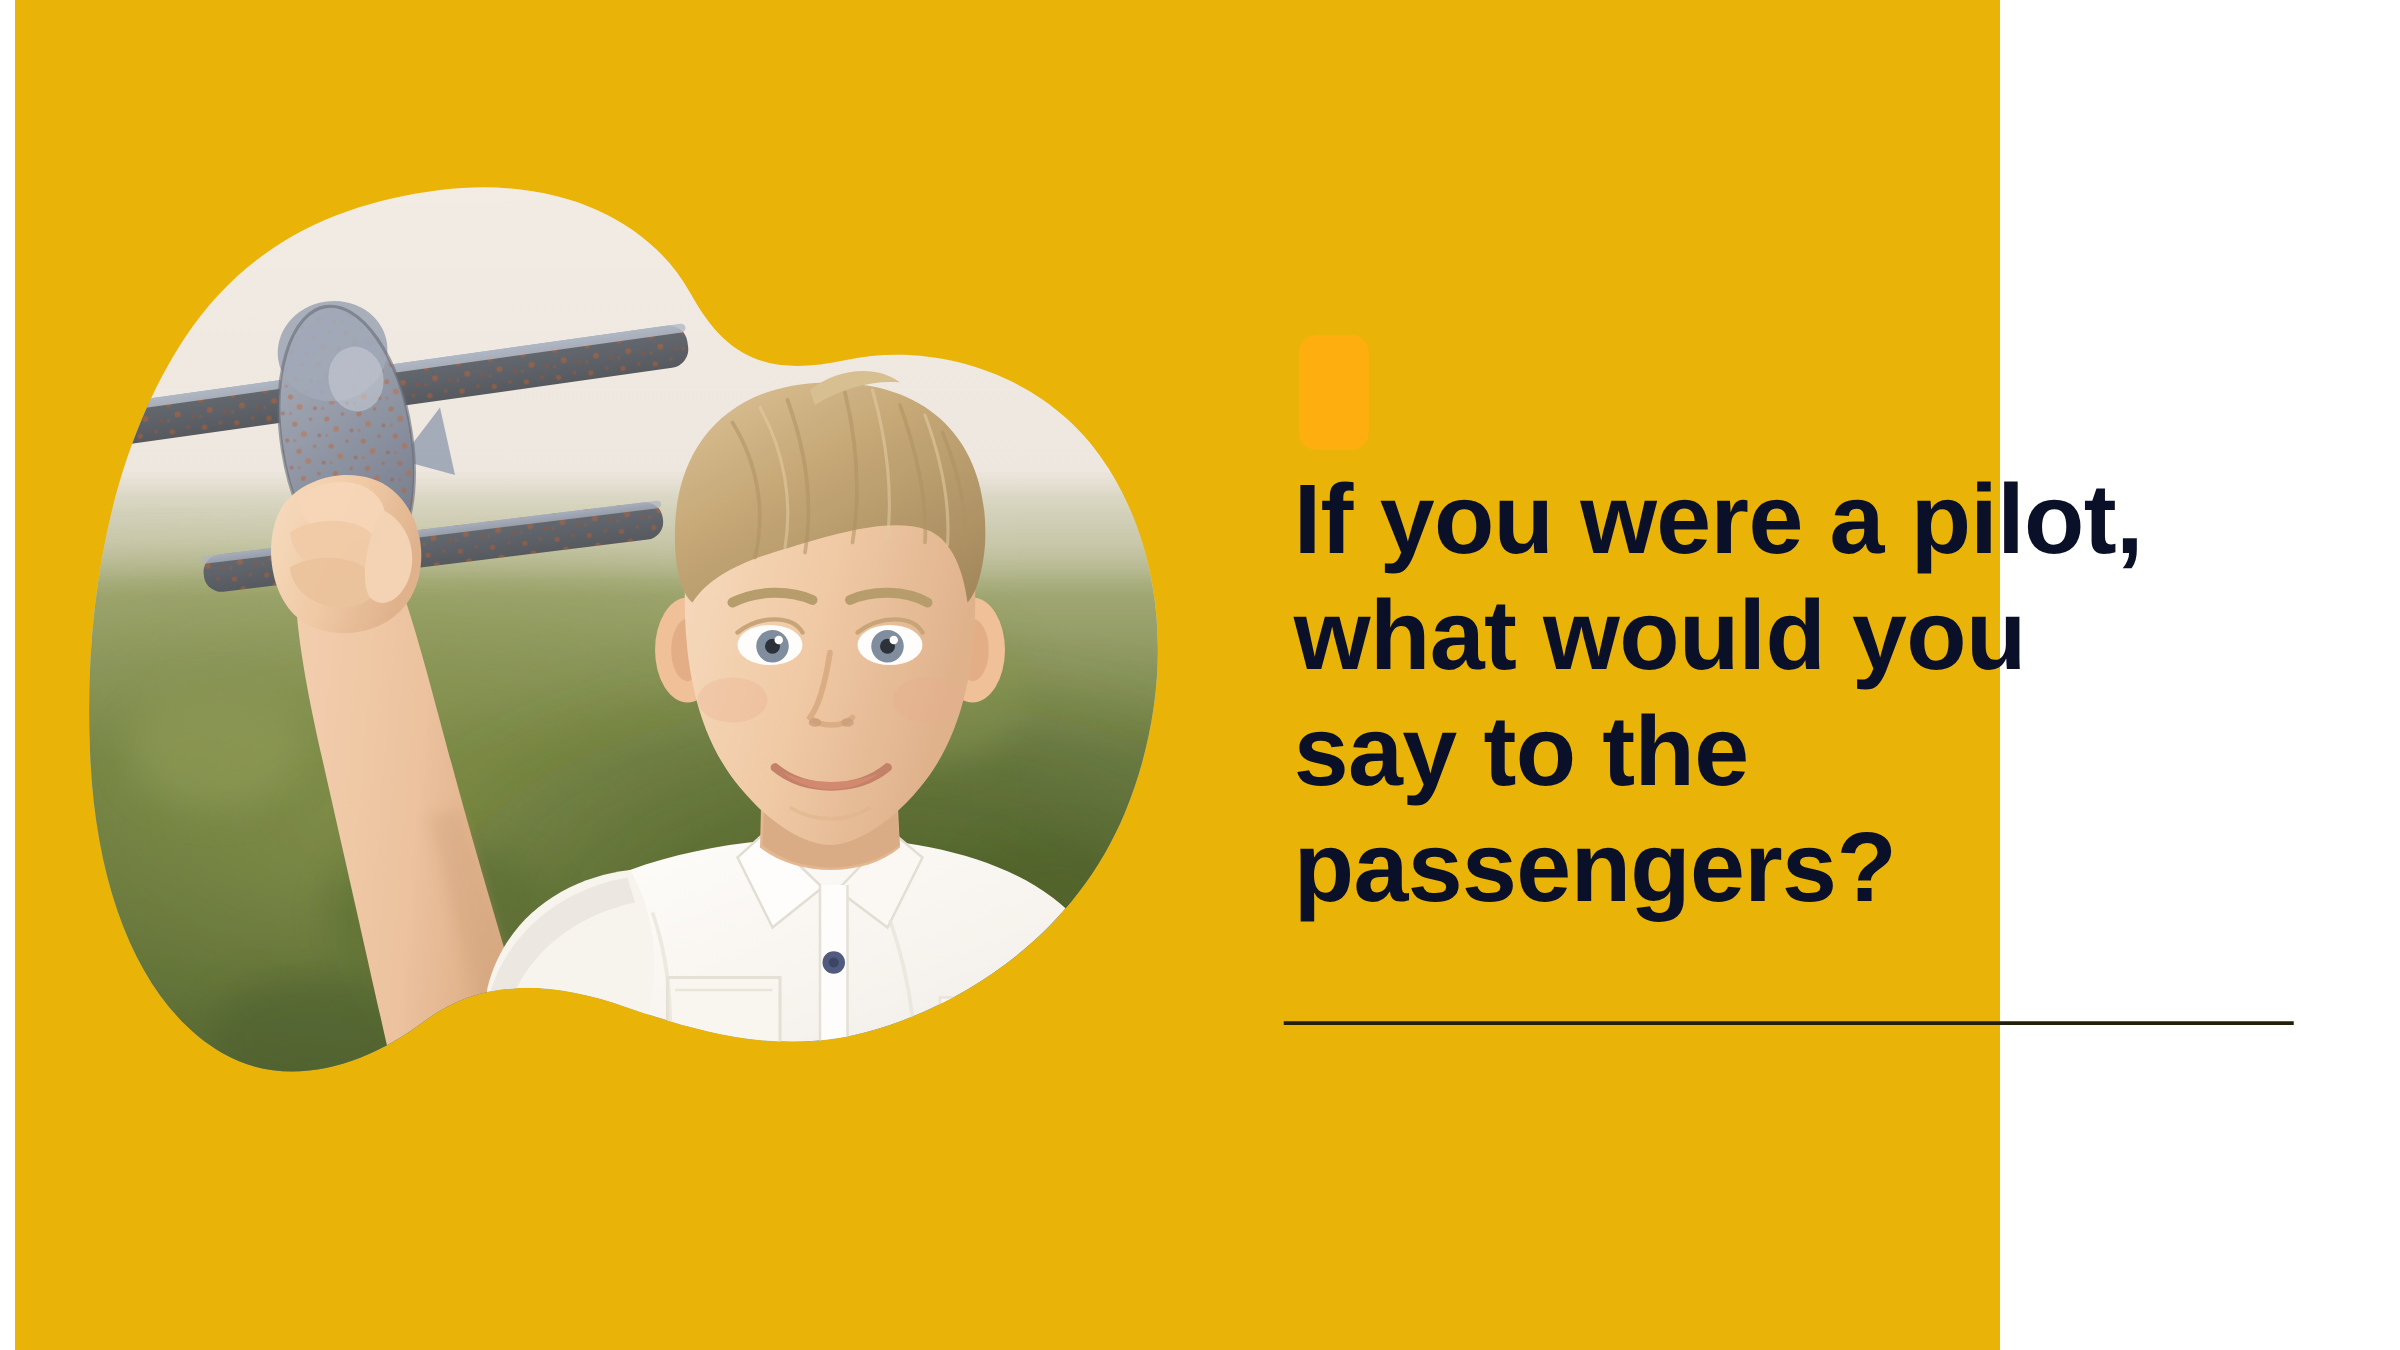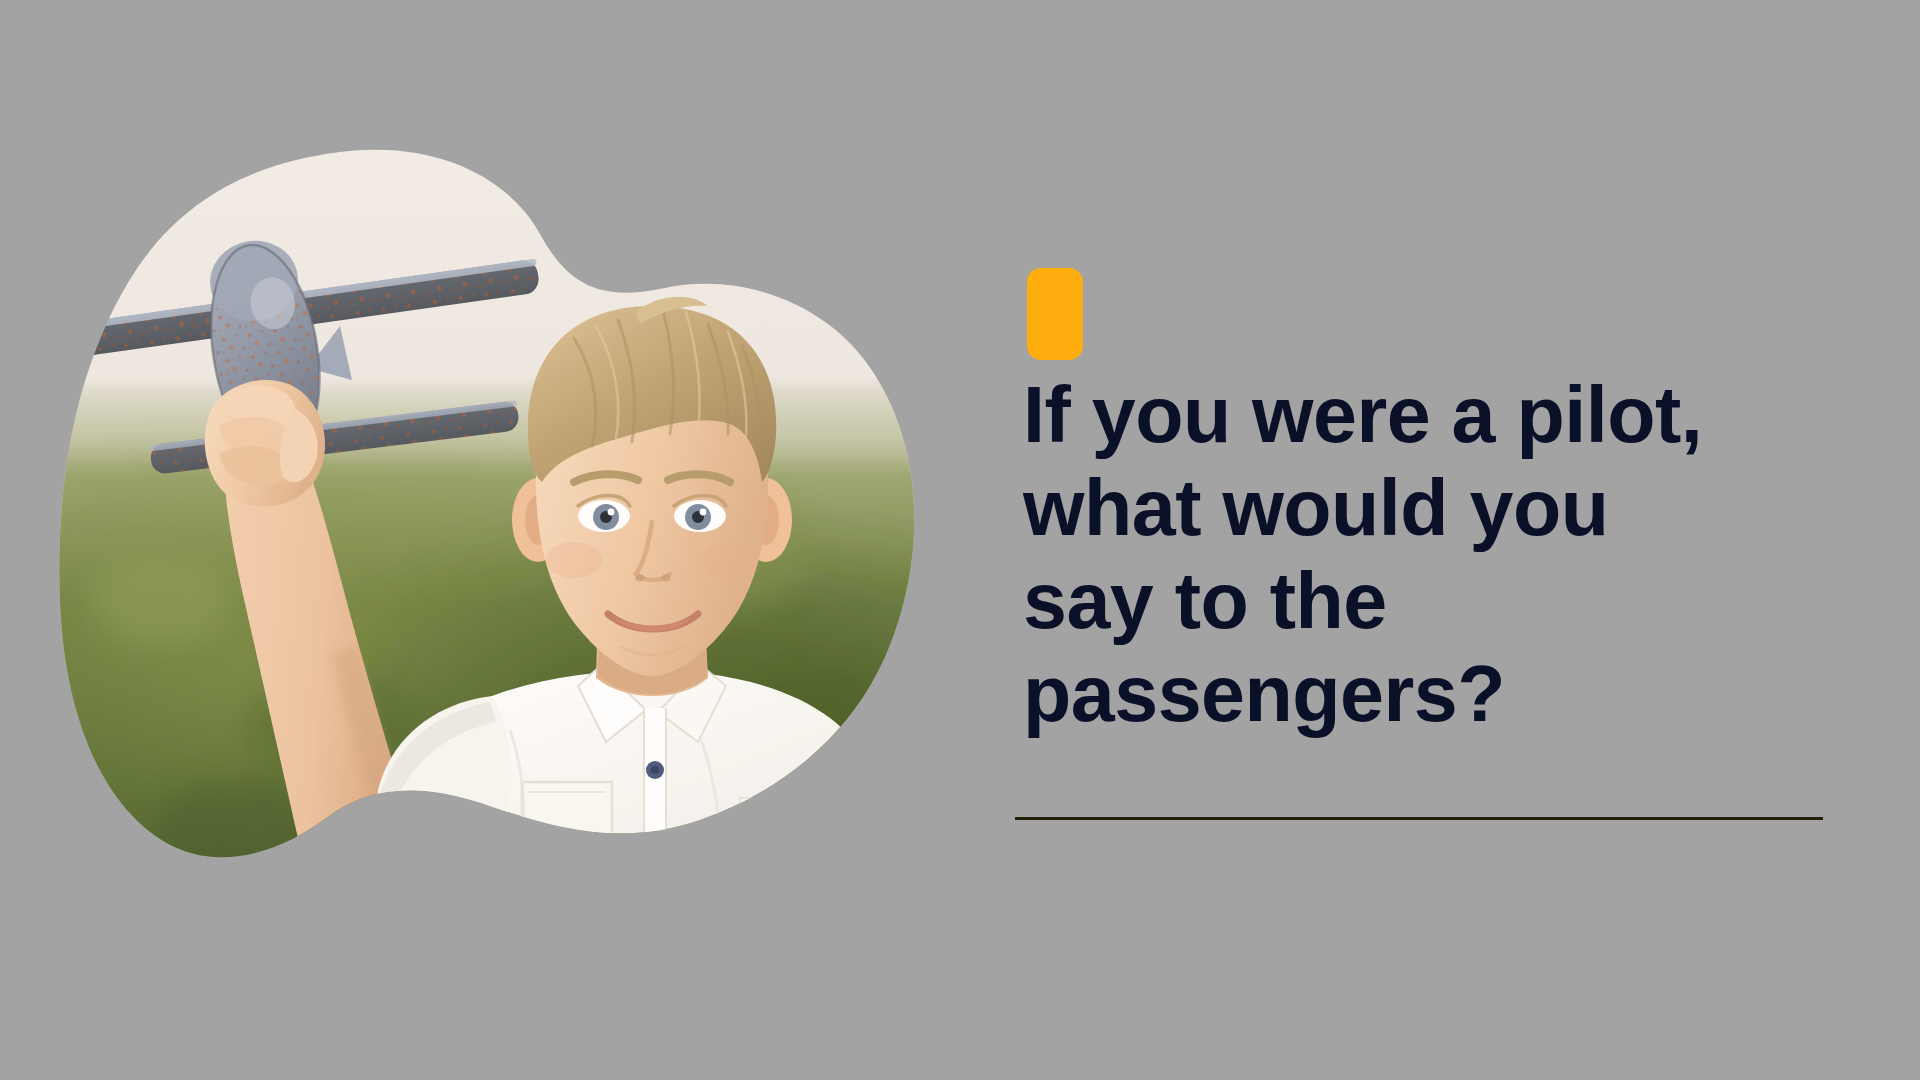--- a/index.html
+++ b/index.html
@@ -13,23 +13,24 @@
 
   body {
     background:#FFFFFF;
     font-family:"Liberation Sans", sans-serif;
     position:relative;
   }
 
   .slide {
     position:absolute;
     inset:0;
-    width:1920px;
+    width:1588px;
     height:1080px;
-    background:#a3a3a3;
+    background:#eab308;
+    margin-left:12px;
   }
 
   
   .media-panel {
     position:absolute;
     left:40px;
     top:130px;
     width:900px;
     height:790px;
   }

